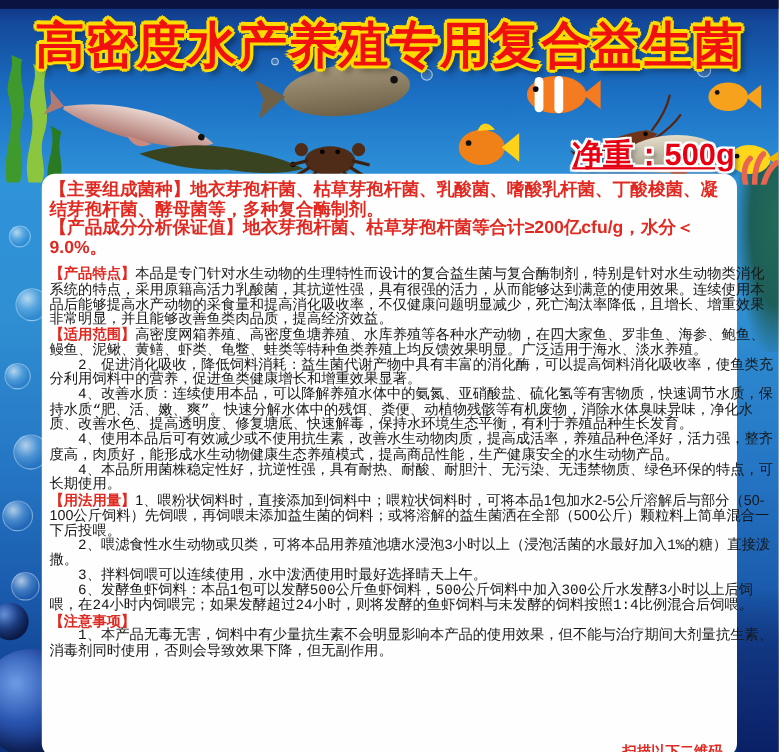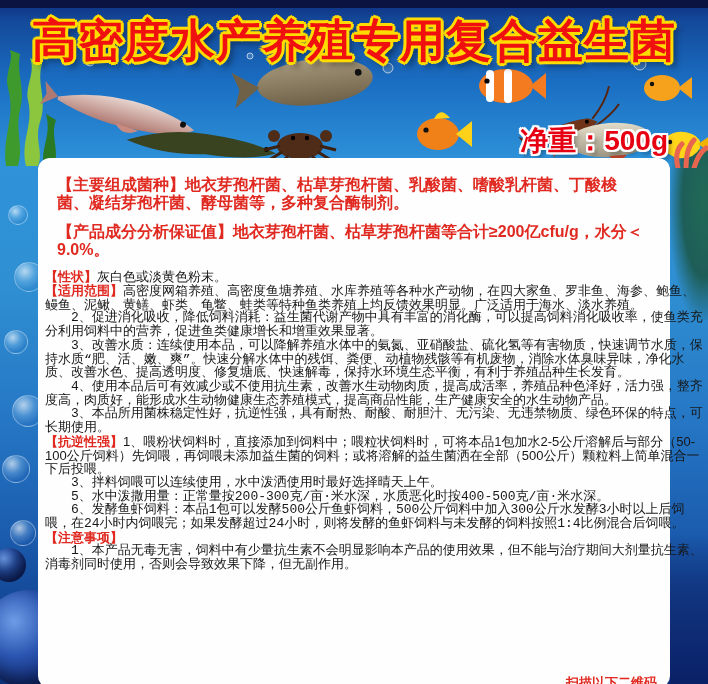--- a/index.html
+++ b/index.html
@@ -15,29 +15,30 @@
     text-shadow:3px 0 0 #ffdc00,-3px 0 0 #ffdc00,0 3px 0 #ffdc00,0 -3px 0 #ffdc00,
       2px 2px 0 #ffdc00,-2px 2px 0 #ffdc00,2px -2px 0 #ffdc00,-2px -2px 0 #ffdc00,
       5px 5px 6px rgba(0,0,0,.45);
   }
   .net-weight{
     position:absolute;top:122px;right:40px;z-index:5;
     font-size:28px;font-weight:bold;color:#e60012;white-space:nowrap;
     text-shadow:2px 0 0 #fff,-2px 0 0 #fff,0 2px 0 #fff,0 -2px 0 #fff,
       2px 2px 0 #fff,-2px 2px 0 #fff,2px -2px 0 #fff,-2px -2px 0 #fff,
       4px 4px 4px rgba(0,0,0,.35);
+    text-decoration:underline;
   }
   .fish-band{position:absolute;top:48px;left:0;z-index:2;}
   .panel{
     position:absolute;left:38px;top:158px;width:632px;height:530px;
     background:#fefefe;border-radius:12px;z-index:6;
   }
   .panel-inner{padding:6px 8px 0 7px;}
   .sec-top{color:#e02920;font-weight:bold;font-size:16px;line-height:17.6px;width:614px;}
-  .sec-top p{margin:12px;}
+  .sec-top p{margin:0;}
   .sec-body{margin-top:8px;font-size:13px;line-height:13.7px;color:#161616;width:658px;}
   .sec-body p{margin:0;}
   .sec-body p.ind{text-indent:2em;font-family:Liberation Mono, monospace;}
   .lbl{color:#e02920;font-weight:bold;}
   .qr-hint{position:absolute;left:566px;top:674px;z-index:8;font-size:13px;font-weight:bold;color:#e02920;white-space:nowrap;}
   .bub{position:absolute;border-radius:50%;z-index:1;
     background:radial-gradient(circle at 35% 30%,rgba(255,255,255,.65) 0%,rgba(190,225,255,.25) 38%,rgba(40,90,170,.12) 70%,rgba(0,0,0,0) 74%);
     border:1px solid rgba(255,255,255,.35);}
   .sphere{position:absolute;border-radius:50%;z-index:1;
     background:radial-gradient(circle at 35% 32%,#6d9ce6 0%,#2a55b0 38%,#122b78 72%,#0a1c56 100%);
@@ -188,31 +189,31 @@
 
   <div class="panel">
     <div class="panel-inner">
 
       <div class="sec-top">
         <p><span class="lbl">【主要组成菌种】</span><span>地衣芽孢杆菌、枯草芽孢杆菌、乳酸菌、嗜酸乳杆菌、丁酸梭菌、凝结芽孢杆菌、酵母菌等，多种复合酶制剂。</span></p>
         <p><span class="lbl">【产品成分分析保证值】</span><span>地衣芽孢杆菌、枯草芽孢杆菌等合计≥200亿cfu/g，水分＜9.0%。</span></p>
       </div>
 
       <div class="sec-body">
-        <p><span class="lbl">【性状】</span><span>灰白色或淡黄色粉末。</span></p>
+        <p><span class="lbl">【产品特点】</span><span>本品是专门针对水生动物的生理特性而设计的复合益生菌与复合酶制剂，特别是针对水生动物类消化系统的特点，采用原籍高活力乳酸菌，其抗逆性强，具有很强的活力，从而能够达到满意的使用效果。连续使用本品后能够提高水产动物的采食量和提高消化吸收率，不仅健康问题明显减少，死亡淘汰率降低，且增长、增重效果非常明显，并且能够改善鱼类肉品质，提高经济效益。</span></p>
         <p><span class="lbl">【适用范围】</span><span>高密度网箱养殖、高密度鱼塘养殖、水库养殖等各种水产动物，在四大家鱼、罗非鱼、海参、鲍鱼、鳗鱼、泥鳅、黄鳝、虾类、龟鳖、蛙类等特种鱼类养殖上均反馈效果明显。广泛适用于海水、淡水养殖。</span></p>
 
         <p class="ind">2、促进消化吸收，降低饲料消耗：益生菌代谢产物中具有丰富的消化酶，可以提高饲料消化吸收率，使鱼类充分利用饲料中的营养，促进鱼类健康增长和增重效果显著。</p>
-        <p class="ind">3、改善水质：连续使用本品，可以降解养殖水体中的氨氮、亚硝酸盐、硫化氢等有害物质，快速调节水质，保持水质“肥、活、嫩、爽”。快速分解水体中的残饵、粪便、动植物残骸等有机废物，消除水体臭味异味，净化水质、改善水色、提高透明度、修复塘底、快速解毒，保持水环境生态平衡，有利于养殖品种生长发育。</p>
+        <p class="ind">4、改善水质：连续使用本品，可以降解养殖水体中的氨氮、亚硝酸盐、硫化氢等有害物质，快速调节水质，保持水质“肥、活、嫩、爽”。快速分解水体中的残饵、粪便、动植物残骸等有机废物，消除水体臭味异味，净化水质、改善水色、提高透明度、修复塘底、快速解毒，保持水环境生态平衡，有利于养殖品种生长发育。</p>
         <p class="ind">4、使用本品后可有效减少或不使用抗生素，改善水生动物肉质，提高成活率，养殖品种色泽好，活力强，整齐度高，肉质好，能形成水生动物健康生态养殖模式，提高商品性能，生产健康安全的水生动物产品。</p>
-        <p class="ind">3、本品所用菌株稳定性好，抗逆性强，具有耐热、耐酸、耐胆汁、无污染、无违禁物质、绿色环保的特点，可长期使用。</p>
-
-        <p><span class="lbl">【抗逆性强】</span><span>1、喂粉状饲料时，直接添加到饲料中；喂粒状饲料时，可将本品1包加水2-5公斤溶解后与部分（50-100公斤饲料）先饲喂，再饲喂未添加益生菌的饲料；或将溶解的益生菌洒在全部（500公斤）颗粒料上简单混合一下后投喂。</span></p>
+        <p class="ind">4、本品所用菌株稳定性好，抗逆性强，具有耐热、耐酸、耐胆汁、无污染、无违禁物质、绿色环保的特点，可长期使用。</p>
+
+        <p><span class="lbl">【用法用量】</span><span>1、喂粉状饲料时，直接添加到饲料中；喂粒状饲料时，可将本品1包加水2-5公斤溶解后与部分（50-100公斤饲料）先饲喂，再饲喂未添加益生菌的饲料；或将溶解的益生菌洒在全部（500公斤）颗粒料上简单混合一下后投喂。</span></p>
+        <p class="ind">2、喂滤食性水生动物或贝类，可将本品用养殖池塘水浸泡3小时以上（浸泡活菌的水最好加入1%的糖）直接泼撒。</p>
         <p class="ind">3、拌料饲喂可以连续使用，水中泼洒使用时最好选择晴天上午。</p>
-        <p class="ind">5、水中泼撒用量：正常量按200-300克/亩·米水深，水质恶化时按400-500克/亩·米水深。</p>
         <p class="ind">6、发酵鱼虾饲料：本品1包可以发酵500公斤鱼虾饲料，500公斤饲料中加入300公斤水发酵3小时以上后饲喂，在24小时内饲喂完；如果发酵超过24小时，则将发酵的鱼虾饲料与未发酵的饲料按照1:4比例混合后饲喂。</p>
 
         <p><span class="lbl">【注意事项】</span></p>
         <p class="ind">1、本产品无毒无害，饲料中有少量抗生素不会明显影响本产品的使用效果，但不能与治疗期间大剂量抗生素、消毒剂同时使用，否则会导致效果下降，但无副作用。</p>
 
       </div>
 
     </div>
   </div>
 

